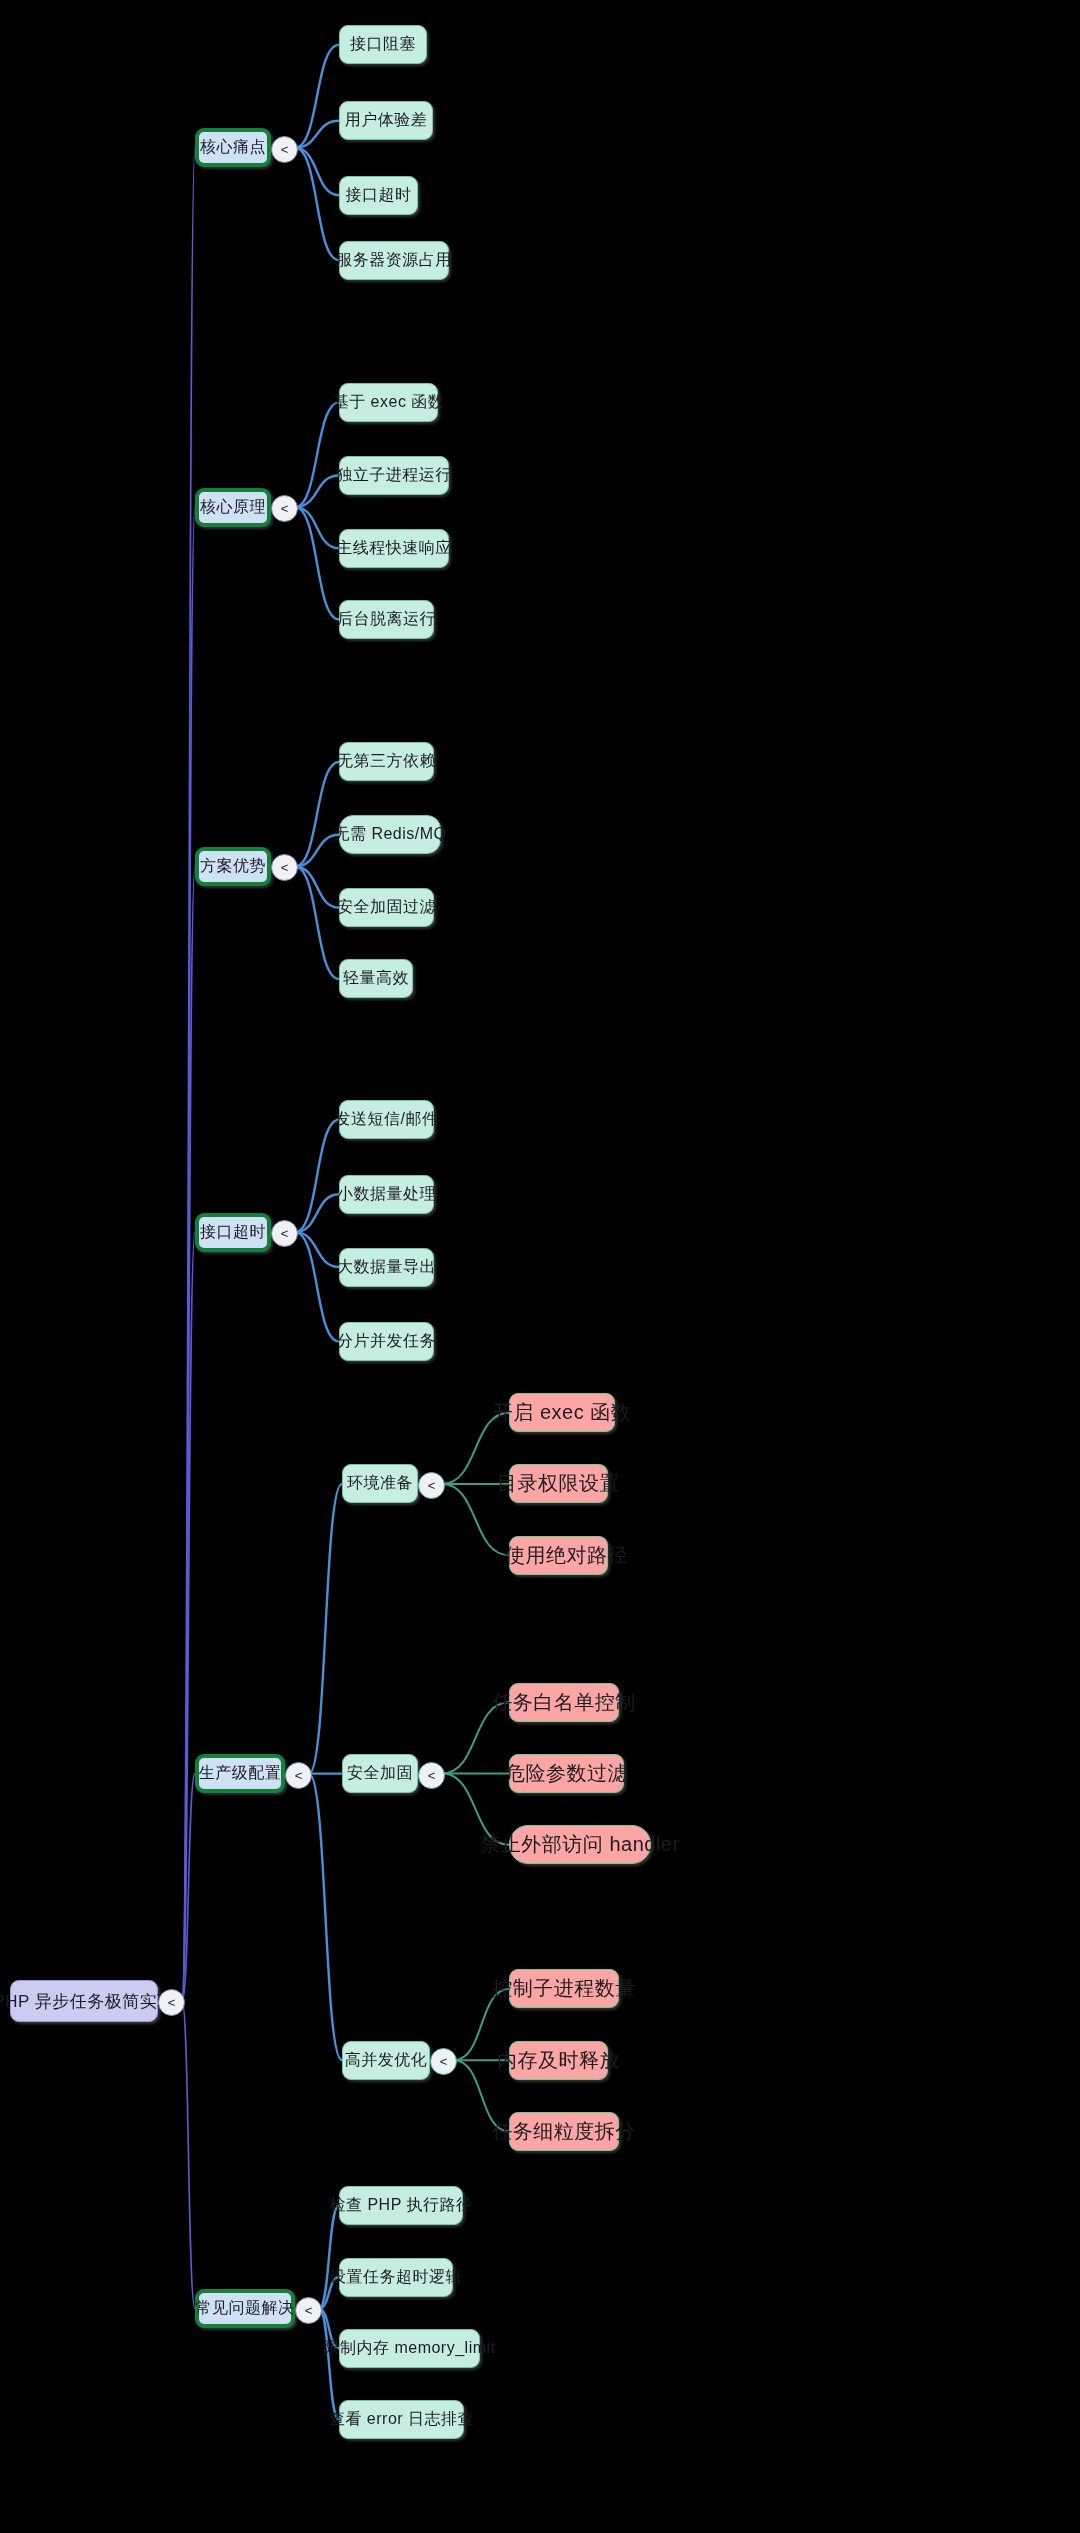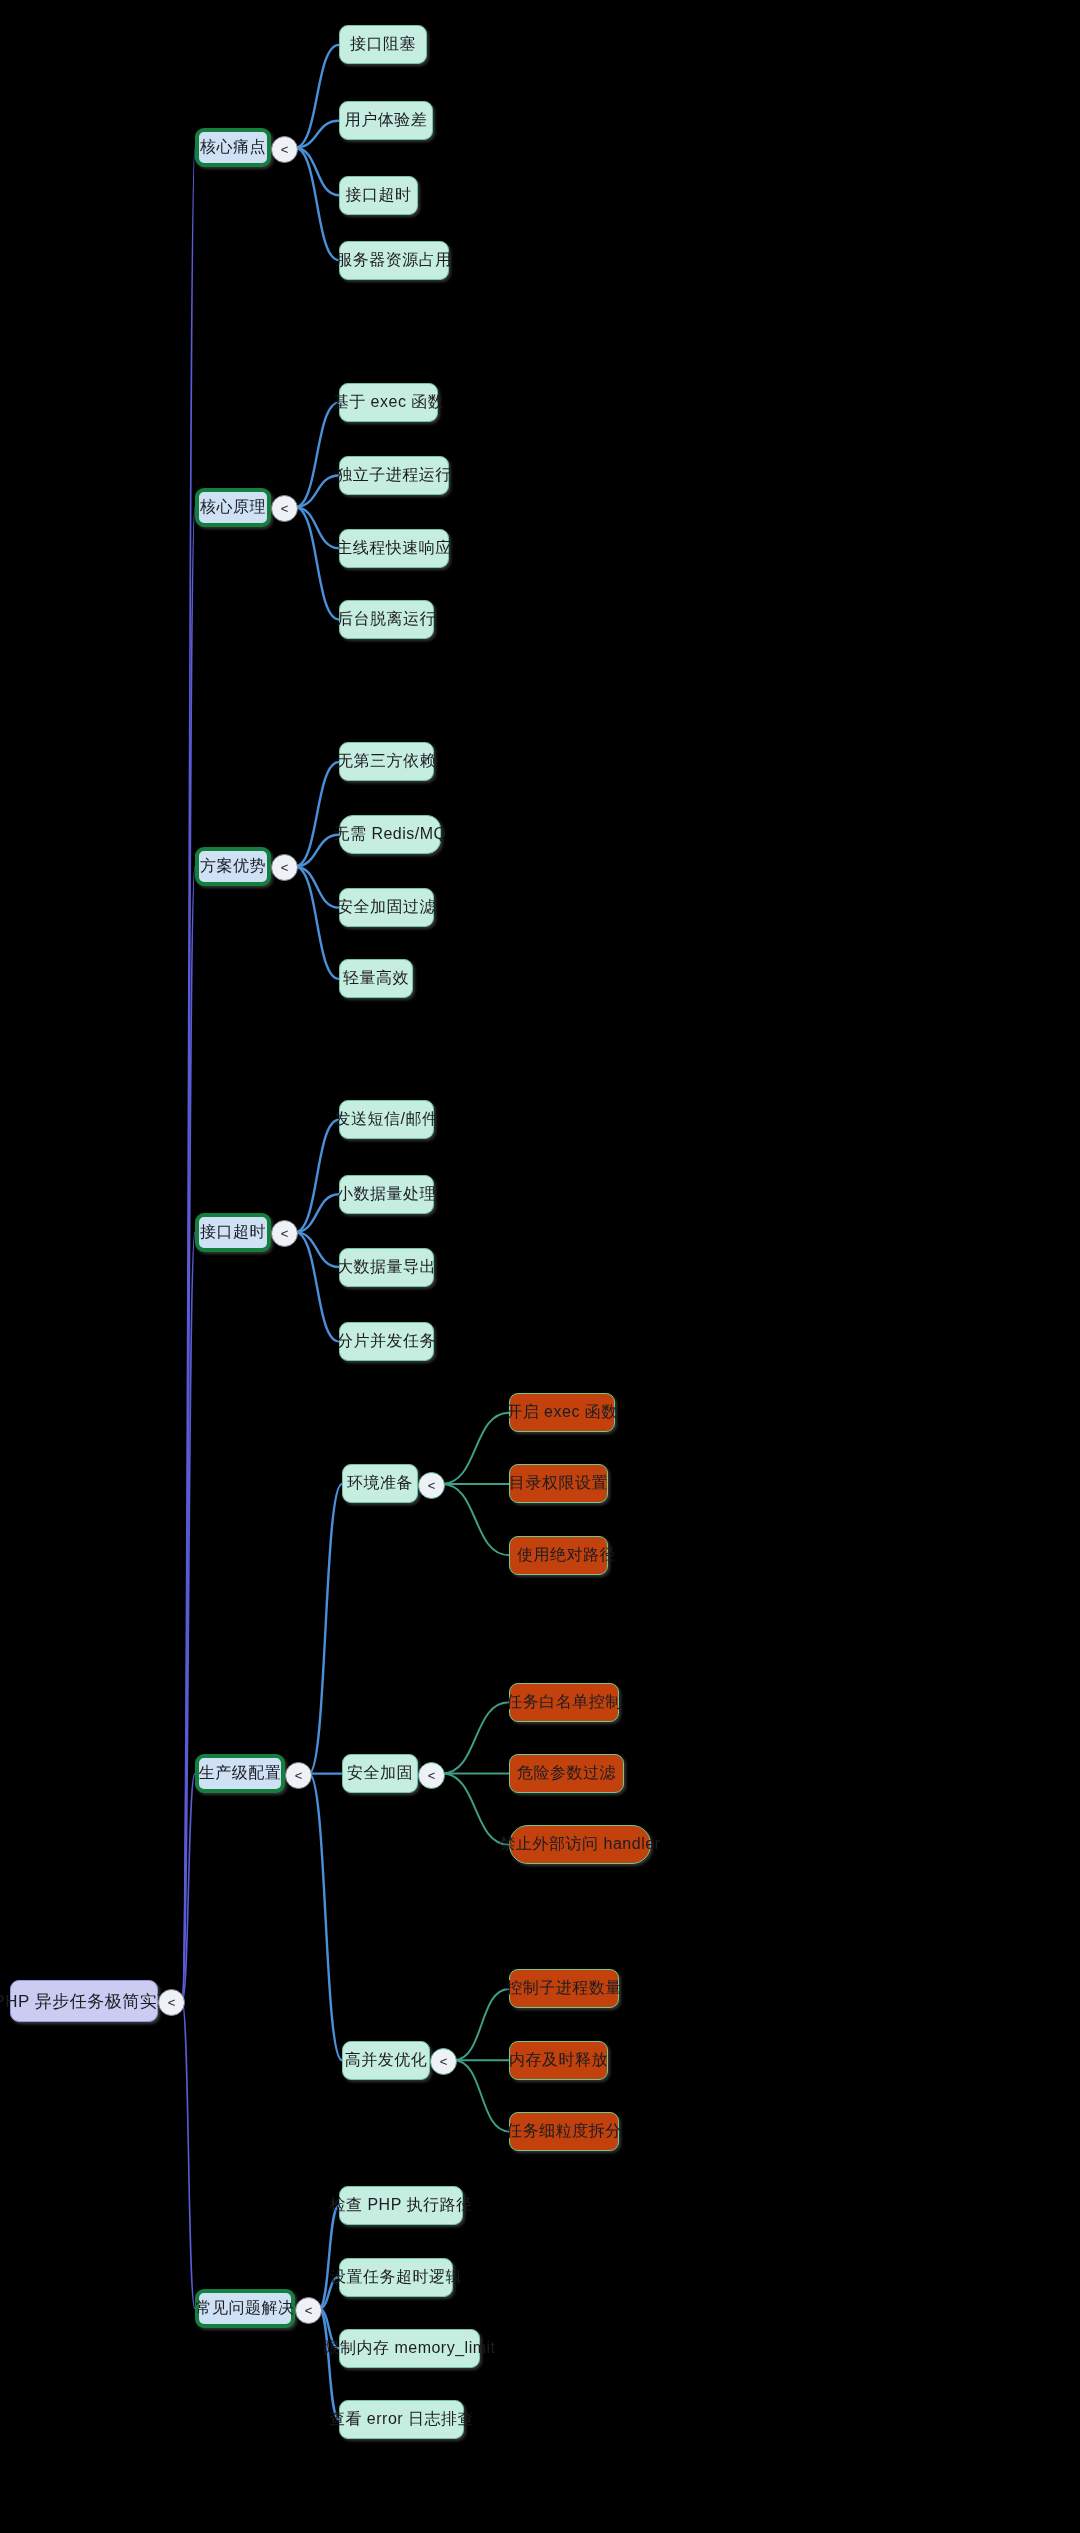--- a/index.html
+++ b/index.html
@@ -8,21 +8,21 @@
   #edges{position:absolute;left:0;top:0;width:1080px;height:2533px;}
   .node{position:absolute;display:flex;align-items:center;justify-content:center;
         box-sizing:border-box;border-radius:9px;white-space:nowrap;
         color:#1c1c22;letter-spacing:.5px;}
   .root{background:#ccccf2;border:1px solid #9a9ad8;font-size:17px;height:42px;
         box-shadow:2px 2px 3px rgba(255,255,255,.22);}
   .lvl1{background:#cfe2f5;border:4px solid #15803d;font-size:16px;height:39px;
         box-shadow:2px 2px 3px rgba(255,255,255,.2);}
   .lvl2{background:#c6eee0;border:1px solid #74c3ad;font-size:16px;height:39px;
         box-shadow:2px 2px 3px rgba(255,255,255,.2);}
-  .lvl3{background:#c2410c;border:1px solid #6ecb8b;font-size:16px;height:39px;
+  .lvl3{background:#fca5a5;border:1px solid #6ecb8b;font-size:20px;height:39px;
         box-shadow:2px 2px 3px rgba(255,255,255,.2);}
   .toggle{position:absolute;width:25px;height:25px;border-radius:50%;
           background:#eef2f7;border:1px solid #7f7f8c;
           display:flex;align-items:center;justify-content:center;
           font-size:13px;color:#22222c;line-height:1;font-family:"Liberation Sans",sans-serif;}
   .toggle.t-green{border-color:#5aa98f;}
 </style>
 </head>
 <body>
 

